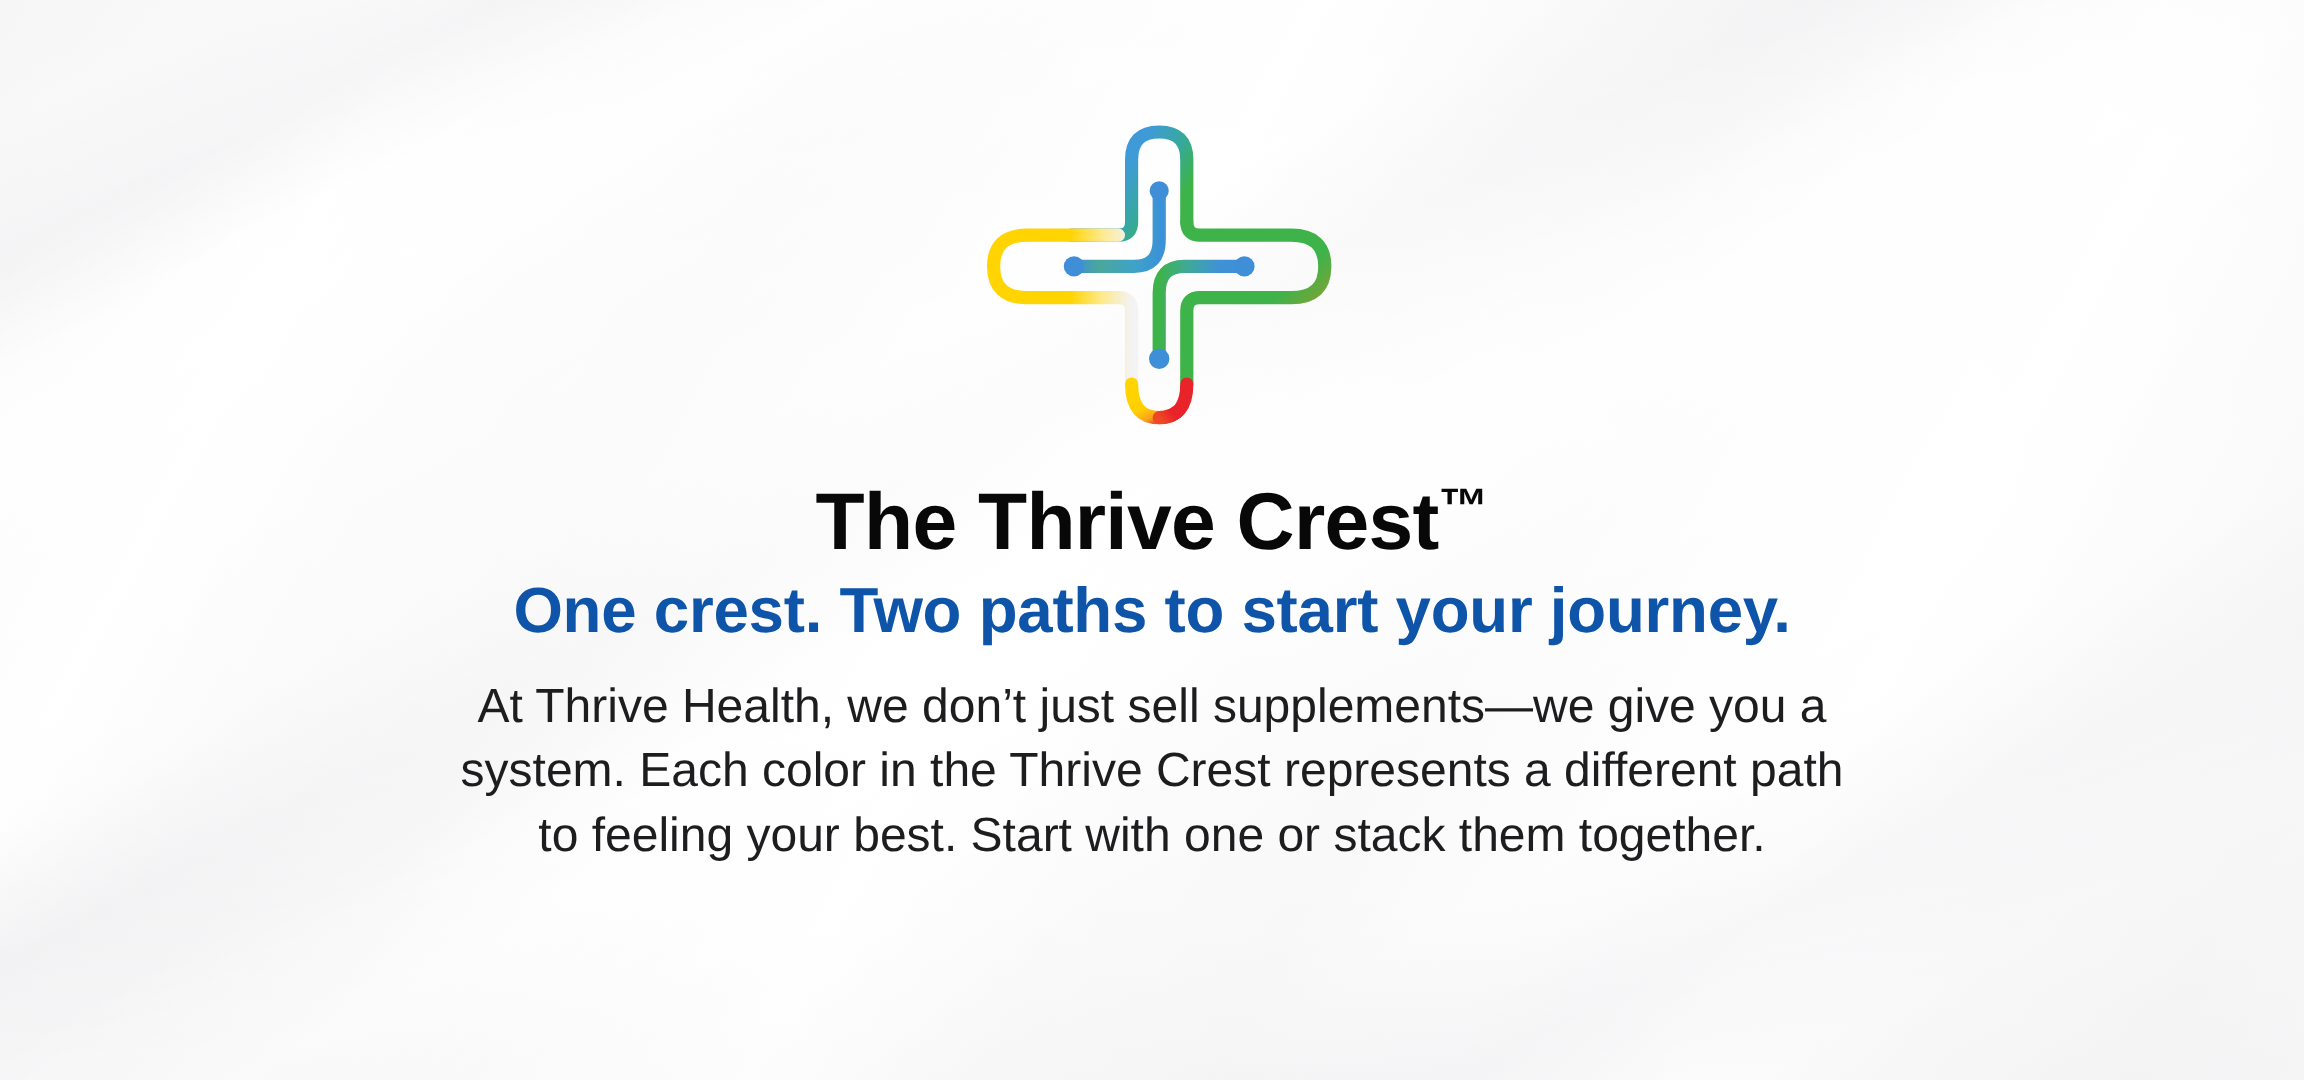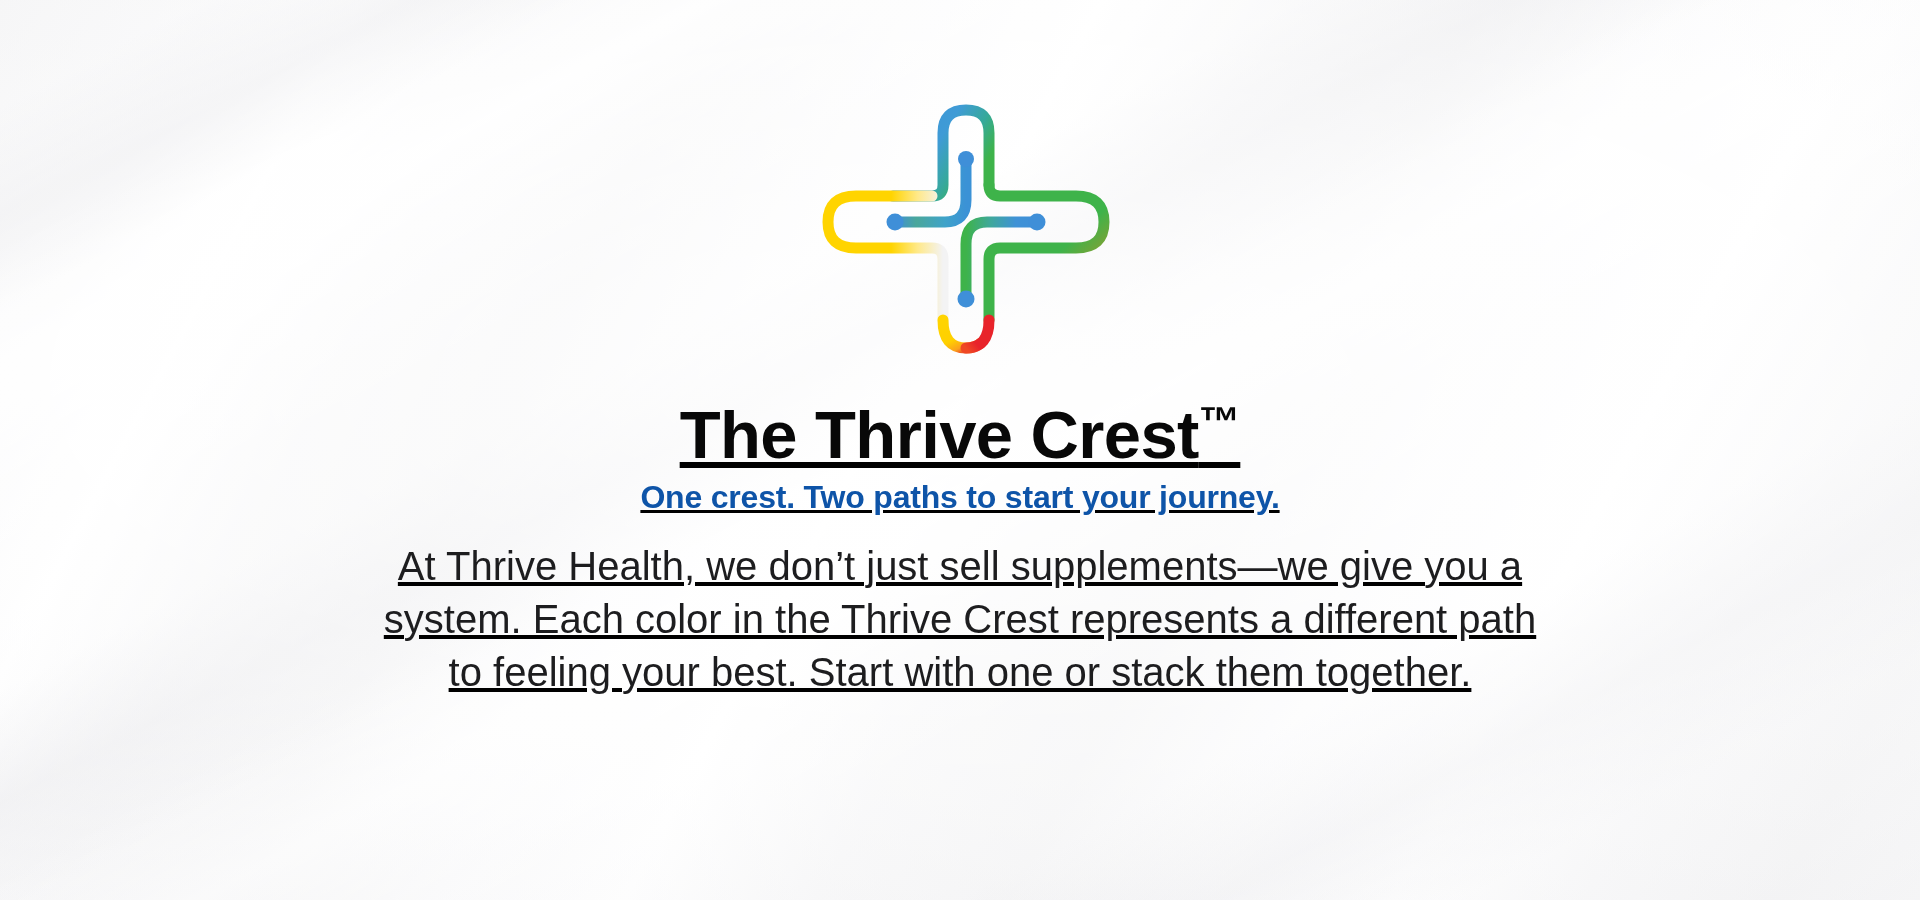--- a/index.html
+++ b/index.html
@@ -16,21 +16,20 @@
     background:#fafafa;
     position:relative;
   }
 
   
   #hero-section {
     position:absolute;
     inset:0;
     background:#eab308;
     overflow:hidden;
-    text-decoration:underline;
   }
 
   #hero-bg-base {
     position:absolute; inset:0;
     background:
       linear-gradient(118deg,
         #f4f4f5 0%,
         #f8f8f9 9%,
         #ffffff 15%,
         #f6f6f7 22%,
@@ -125,21 +124,21 @@
     white-space:nowrap;
   }
   #hero-title .tm {
     font-size:0.62em;
     vertical-align:0.52em;
     letter-spacing:0;
   }
 
   #hero-subtitle {
     margin-top:10px;
-    font-size:32px;
+    font-size:53px;
     font-weight:bold;
     color:#0e54a8;
     letter-spacing:-0.2px;
     line-height:1.1;
     text-align:right;
     white-space:nowrap;
   }
 
   #hero-description {
     margin-top:24px;

